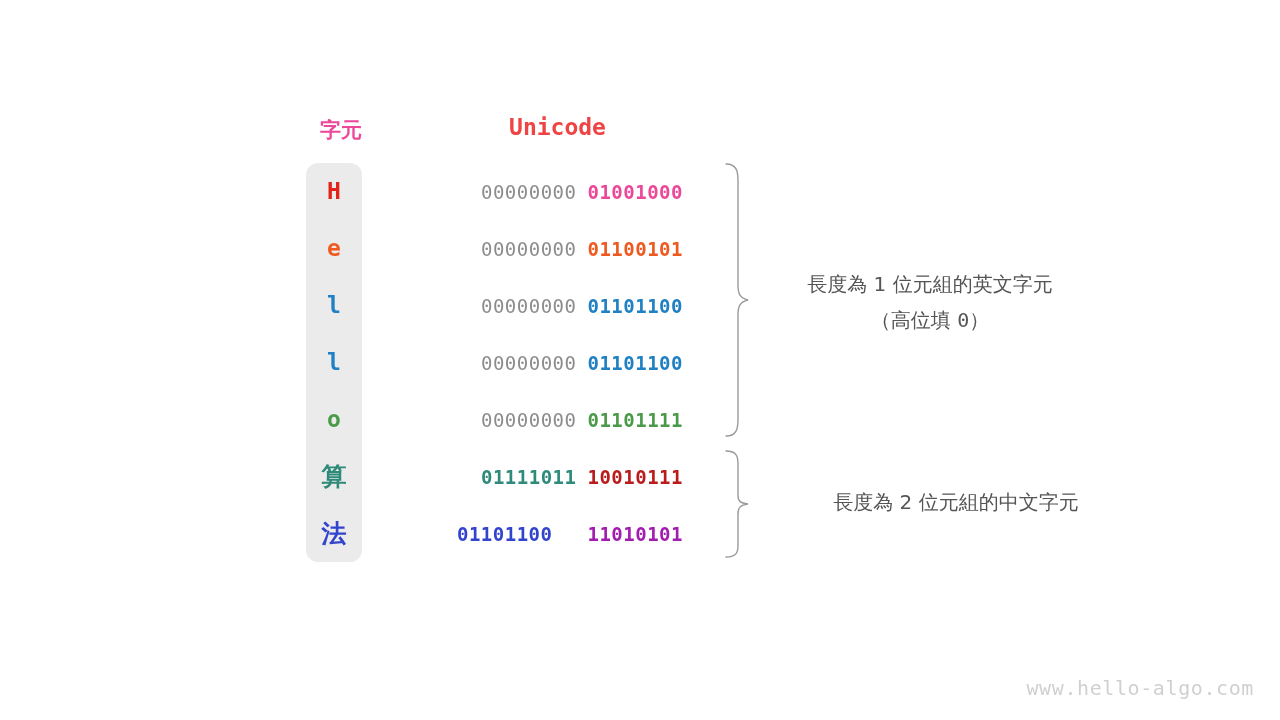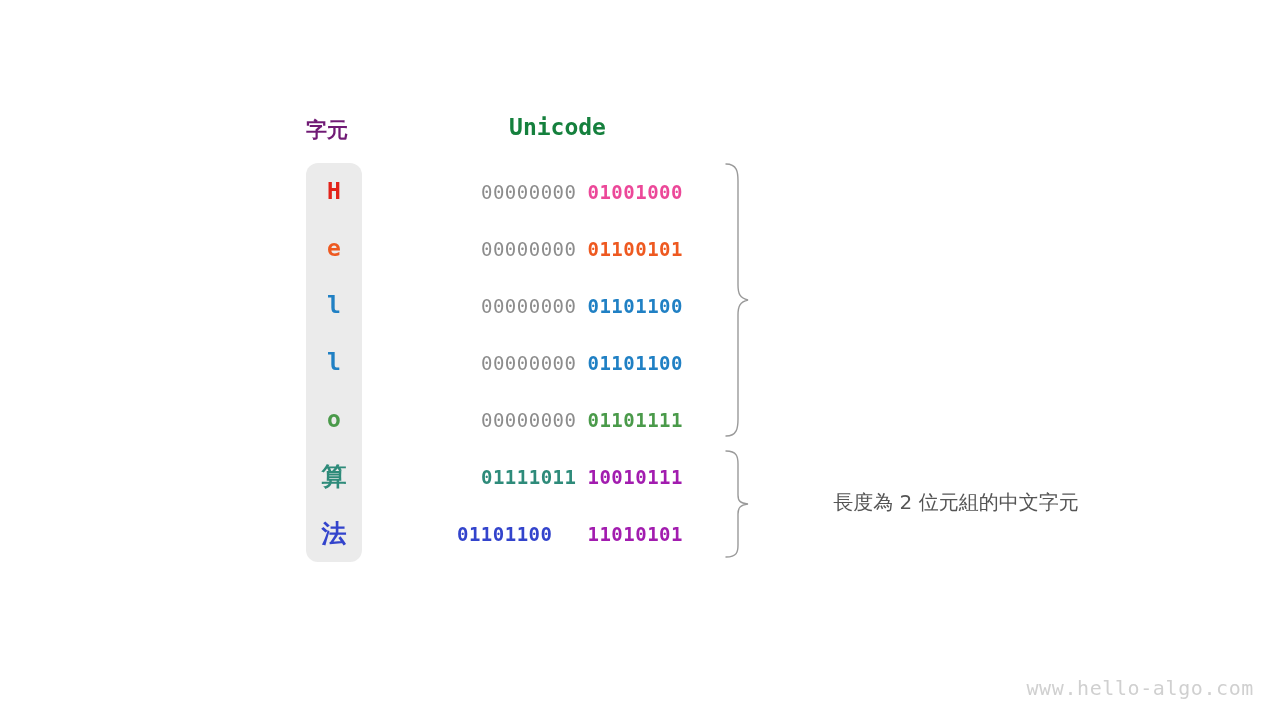--- a/index.html
+++ b/index.html
@@ -15,38 +15,38 @@
     font-family: "Liberation Sans", "DejaVu Sans", sans-serif;
     -webkit-font-smoothing: antialiased;
   }
 
   
   #header-char {
     position: absolute;
     left: 306px;
     top: 116px;
     width: 56px;
-    text-align: left;
+    text-align: right;
     font-family: "Liberation Sans", "DejaVu Sans", sans-serif;
     font-weight: bold;
     font-size: 21px;
-    color: #701a75;
+    color: #ec4899;
     letter-spacing: 0px;
     white-space: nowrap;
   }
   #header-unicode {
     position: absolute;
     left: 432px;
     top: 114px;
     width: 251px;
     text-align: center;
     font-family: "DejaVu Sans Mono", "Liberation Mono", monospace;
     font-weight: bold;
     font-size: 23px;
-    color: #15803d;
+    color: #ef4444;
     white-space: nowrap;
   }
 
   
   #char-column {
     position: absolute;
     left: 306px;
     top: 163px;
     width: 56px;
     height: 399px;
@@ -172,21 +172,21 @@
       <span>l</span>
     </div>
     <div class="bin-row" style="top: 334px;"><span class="byte pad">00000000</span><span class="byte-gap"></span><span class="byte" style="color: rgb(32, 128, 196);">01101100</span></div>
     <div class="char-cell latin" style="top: 391px; color: rgb(74, 154, 74);">
       <span>o</span>
     </div>
     <div class="bin-row" style="top: 391px;"><span class="byte pad">00000000</span><span class="byte-gap"></span><span class="byte" style="color: rgb(74, 154, 74);">01101111</span></div>
     <div class="char-cell cjk" style="top: 448px; color: rgb(46, 139, 122);">
       <span>算</span>
     </div>
-    <div class="bin-row" style="top: 448px;"><span class="byte" style="color: rgb(46, 139, 122);">01111011</span><span class="byte-gap"></span><span class="byte" style="color: #a21caf;">10010111</span></div>
+    <div class="bin-row" style="top: 448px;"><span class="byte" style="color: rgb(46, 139, 122);">01111011</span><span class="byte-gap"></span><span class="byte" style="color: #b91c1c;">10010111</span></div>
     <div class="char-cell cjk" style="top: 505px; color: rgb(51, 68, 204);">
       <span>法</span>
     </div>
     <div class="bin-row" style="top: 505px;"><span class="byte" style="color: rgb(51, 68, 204);">01101100</span><span class="byte-gap"></span><span class="byte" style="color: #a21caf; margin-left: 24px;">11010101</span></div>
   </div>
 
 <svg id="braces" viewBox="0 0 1280 720" width="1280" height="720" aria-hidden="true">
   <path fill="none" stroke="#9a9a9a" stroke-width="1.4" stroke-linecap="round" d="M 726,164
            C 737,164 738,172 738,181
            L 738,285
@@ -197,19 +197,21 @@
   <path fill="none" stroke="#9a9a9a" stroke-width="1.4" stroke-linecap="round" d="M 726,451
            C 737,451 738,457 738,464
            L 738,495
            C 738,501 740,503 748,504
            C 740,505 738,508 738,514
            L 738,545
            C 738,552 737,557 726,557"></path>
 </svg>
 
 <div class="annotation" id="annotation-1">
+  <div>長度為 1 位元組的英文字元</div>
+  <div><span>（高位填 </span><span class="mono-inline">0</span><span>）</span></div>
 </div>
 
 <div class="annotation" id="annotation-2">
   <div>長度為 2 位元組的中文字元</div>
 </div>
 
 <div id="watermark">www.hello-algo.com</div>
 
 </body></html>

